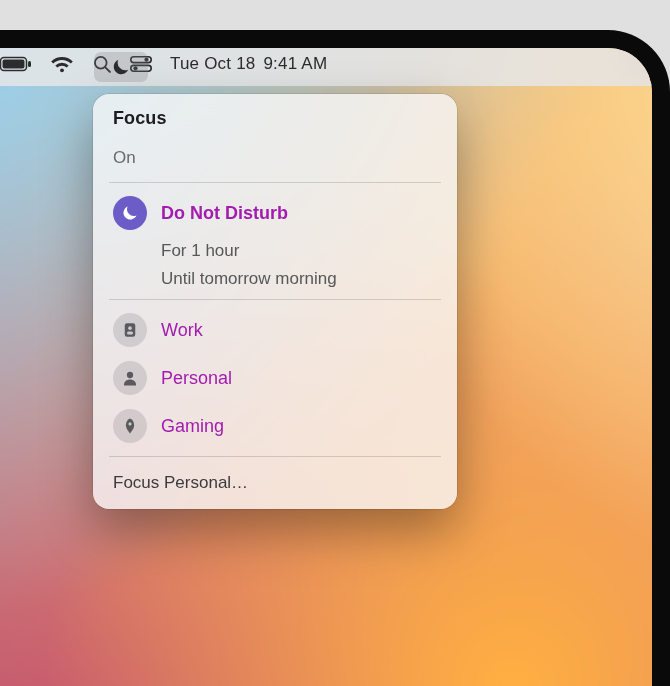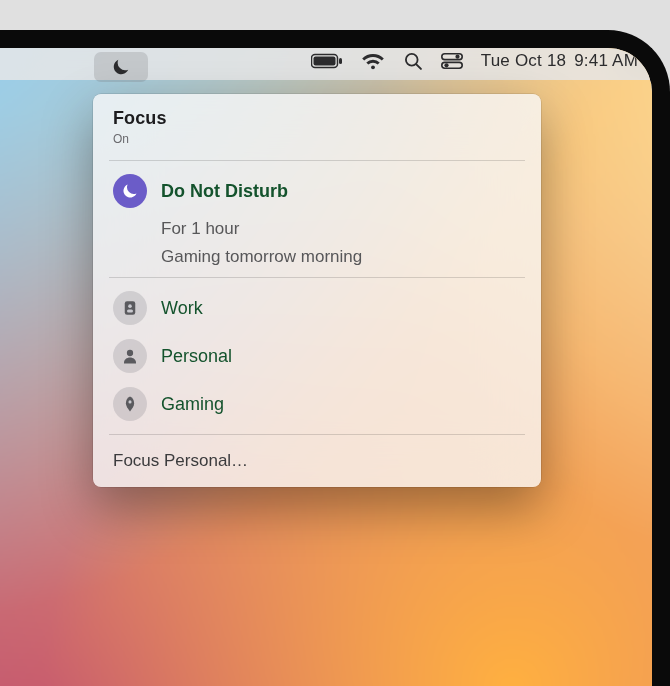--- a/index.html
+++ b/index.html
@@ -44,25 +44,25 @@
       radial-gradient(circle at 58% 70%, #ffb040 0%, rgba(255,176,64,0) 40%),
       radial-gradient(circle at 20% 95%, #b03070 0%, rgba(176,48,112,0) 55%),
       linear-gradient(135deg, #7ec8ff 0%, #f5b36a 45%, #d45f86 100%);
     filter: blur(2px);
   }
 
   
   .menubar {
     position: absolute;
     left: 0; top: 0; right: 0;
-    height: 32px;
+    height: 38px;
     background: rgba(230,230,232,0.85);
     backdrop-filter: blur(20px);
     display: flex;
-    justify-content: flex-end;
+    justify-content: flex-start;
     align-items: center;
     padding: 0 14px 7px 0;
     gap: 18px;
     font-size: 17px;
     color: #2c2c2e;
   }
   .menubar .pill {
     position: absolute;
     left: 94px; top: 4px;
     width: 54px; height: 30px;
@@ -77,53 +77,53 @@
     font-weight: 500;
     letter-spacing: 0.2px;
     white-space: nowrap;
     display: flex; gap: 8px;
   }
 
   
   .panel {
     position: absolute;
     left: 93px; top: 46px;
-    width: 448px;
+    width: 364px;
     background: rgba(248,248,250,0.78);
     backdrop-filter: blur(30px);
-    border-radius: 8px;
+    border-radius: 16px;
     box-shadow: 0 0 0 0.5px rgba(0,0,0,0.18), 0 22px 50px rgba(0,0,0,0.35);
     padding: 12px 0 6px;
     color: #1c1c1e;
   }
   .panel-header {
     padding: 2px 20px 8px;
   }
   .panel-header .title {
     font-size: 18px;
     font-weight: 700;
     letter-spacing: 0.1px;
   }
   .panel-header .subtitle {
-    font-size: 12px;
+    font-size: 17px;
     color: #6a6a6e;
-    margin-top: 3px;
+    margin-top: 19px;
   }
   .sep {
     height: 1px;
     background: rgba(0,0,0,0.14);
     margin: 6px 16px;
   }
   .row {
     display: flex;
     align-items: center;
     gap: 14px;
     padding: 7px 20px;
     font-size: 18px;
-    color: #14532d;
+    color: #a21caf;
     cursor: default;
   }
   .row.indent { padding-left: 68px; color: #575759; font-size: 17px; padding-top:4px; padding-bottom:4px;text-align:right;}
   .row .ico {
     width: 34px; height: 34px;
     border-radius: 50%;
     display: flex; align-items: center; justify-content: center;
     flex: 0 0 34px;
   }
   .ico.filled { background: #6b5cc8; }
@@ -202,21 +202,21 @@
             <svg width="18" height="18" viewBox="0 0 24 24">
               <path d="M20.6 15.2A9 9 0 0 1 8.8 3.4 9 9 0 1 0 20.6 15.2Z" fill="#ffffff"></path>
             </svg>
           </span>
           <span class="label">Do Not Disturb</span>
         </div>
         <div class="row indent">
           <span>For 1 hour</span>
         </div>
         <div class="row indent">
-          <span>Gaming tomorrow morning</span>
+          <span>Until tomorrow morning</span>
         </div>
 
         <div class="sep"></div>
 
         <div class="row">
           <span class="ico ghost">
             <svg width="18" height="18" viewBox="0 0 24 24" fill="#5a5a5e">
               <rect x="5" y="3" width="14" height="18" rx="3"></rect>
               <circle cx="12" cy="9.5" r="2.4" fill="#c9c9cf"></circle>
               <rect x="8" y="14" width="8" height="4" rx="2" fill="#c9c9cf"></rect>

